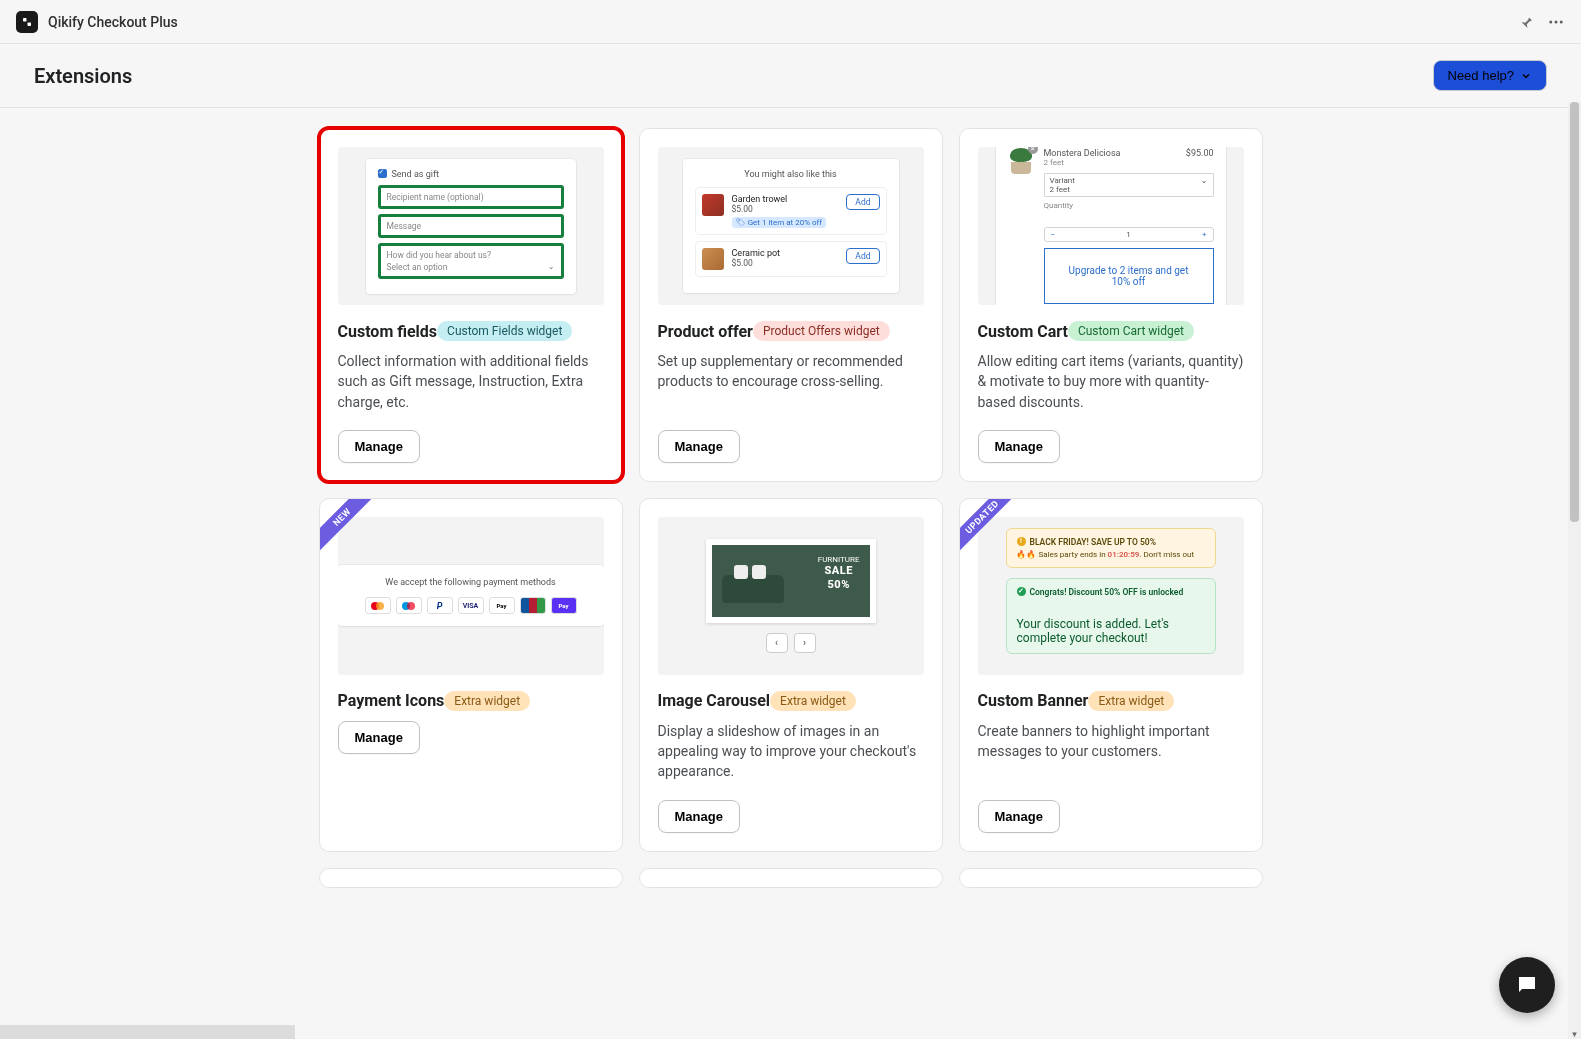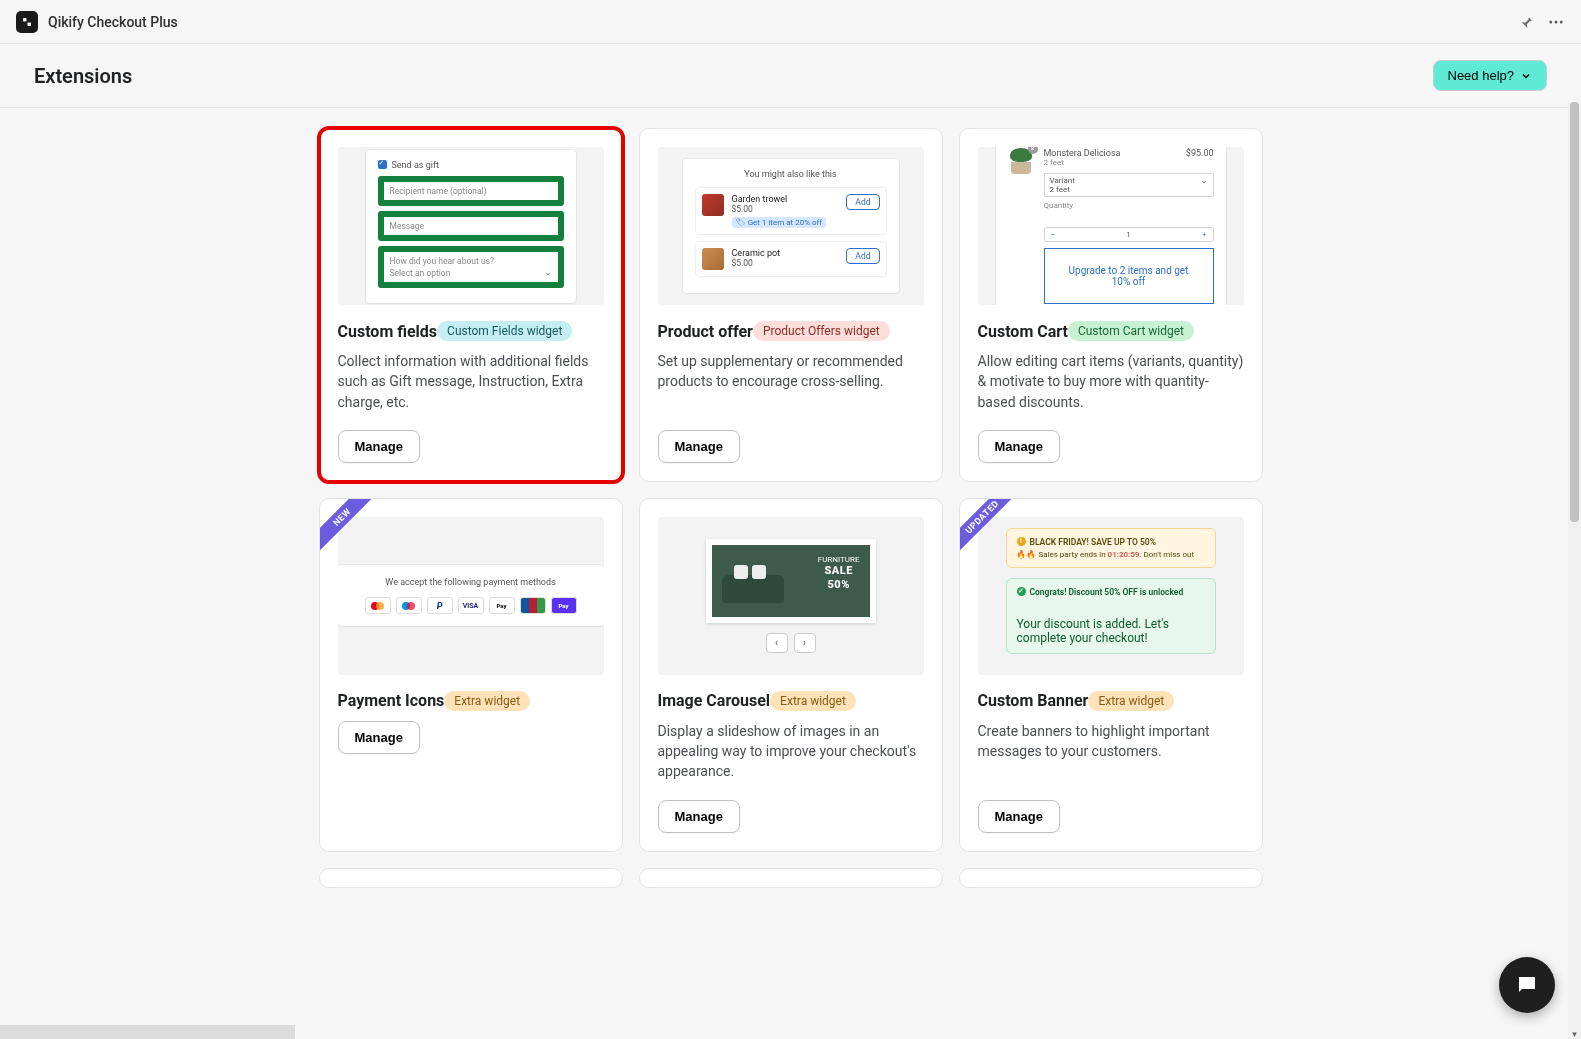--- a/index.html
+++ b/index.html
@@ -29,21 +29,21 @@
   .pin-icon, .more-icon { width: 18px; height: 18px; cursor: pointer; color: #5c5f62; }
 
   .page-header {
     display: flex; align-items: center; justify-content: space-between;
     padding: 16px 34px;
     border-bottom: 1px solid #e1e3e5;
   }
   .page-title { font-size: 20px; font-weight: 600; }
   .help-btn {
     display: flex; align-items: center; gap: 6px;
-    background: #5eead4; border: 1px solid #c9cccf; border-radius: 8px;
+    background: #1d4ed8; border: 1px solid #c9cccf; border-radius: 8px;
     padding: 7px 14px; font-size: 13px; font-weight: 500; cursor: pointer;
   }
 
   .content {
     padding: 20px 0 40px;
     display: flex; justify-content: center;
     overflow-y: auto;
   }
   .grid {
     display: grid;
@@ -76,21 +76,21 @@
     background: #fff; border-radius: 4px; box-shadow: 0 0 0 1px rgba(0,0,0,.04), 0 1px 3px rgba(0,0,0,.05);
     font-size: 9px; color: #555;
   }
 
   
   .pv-cf { width: 210px; padding: 10px 12px; }
   .pv-cf .row { display: flex; align-items: center; gap: 5px; margin-bottom: 6px; }
   .pv-cf .checkbox { width: 9px; height: 9px; background: #2c6ecb; border-radius: 2px; position: relative; }
   .pv-cf .checkbox::after { content:"✓"; color:#fff; font-size:7px; position:absolute; top:-1px; left:1px; }
   .pv-cf .field {
-    border: 6px solid #15803d; border-radius: 3px; padding: 4px 6px;
+    border: 3px solid #15803d; border-radius: 3px; padding: 4px 6px;
     margin-bottom: 5px; color: #888; font-size: 8.5px; display:flex; justify-content:space-between; align-items:center;
   }
   .pv-cf .field.stack { flex-direction: column; align-items: flex-start; gap: 2px; }
   .pv-cf .caret { font-size: 8px; color:#777; }
 
   
   .pv-po { width: 216px; padding: 10px 12px; }
   .pv-po .hdr { text-align:center; font-size: 9px; margin-bottom: 8px; }
   .pv-po .item { display:flex; align-items:flex-start; gap:8px; border:1px solid #eee; border-radius:4px; padding:6px; margin-bottom:6px; }
   .pv-po .thumb { width: 22px; height: 22px; border-radius:3px; }

